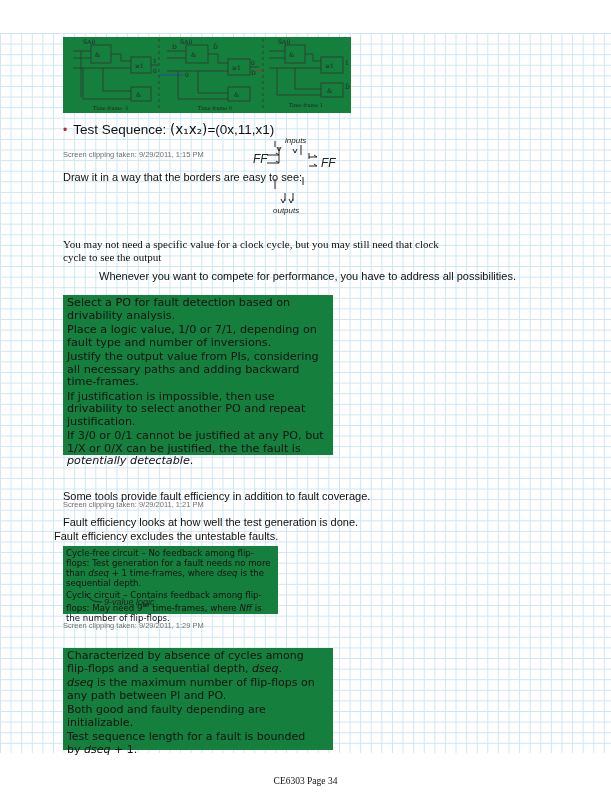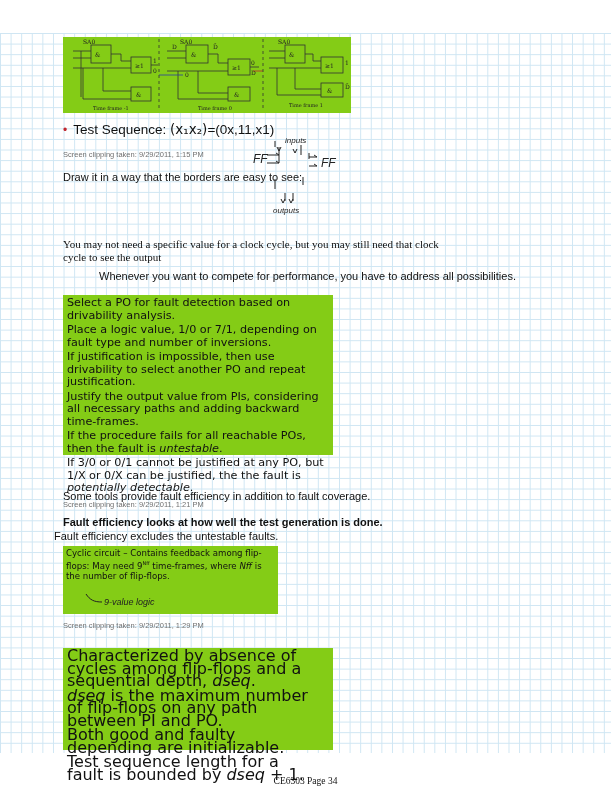--- a/index.html
+++ b/index.html
@@ -11,35 +11,35 @@
     }
     .grid {
       position: absolute; left: 0; top: 33px; width: 611px; height: 720px;
       background-color: #ffffff;
       background-image:
         linear-gradient(to right, #cfe6f3 1px, transparent 1px),
         linear-gradient(to bottom, #cfe6f3 1px, transparent 1px);
       background-size: 10.6px 10.6px;
       background-position: 0 0;
     }
-    .panel { position: absolute; background: #84cc16; }
+    .panel { position: absolute; background: #15803d; }
     .circuit { left: 63px; top: 37px; width: 288px; height: 76px; }
     .circuit svg { width: 100%; height: 100%; }
     .abs { position: absolute; }
     .bullet-line { left: 63px; top: 121px; font-size: 13.5px; color: #111; white-space: nowrap; }
     .bullet-dot { color: #c0262d; font-size: 12px; margin-right: 6px; }
     .stamp { font-size: 7.5px; color: #707070; white-space: nowrap; }
     .note { font-size: 11px; color: #111; line-height: 13px; }
     .tahoma { font-family: "DejaVu Sans", sans-serif; }
     .proc { left: 63px; top: 295px; width: 270px; height: 160px; padding: 2px 4px 0 4px; box-sizing: border-box; }
     .proc p { margin: 0 0 2px 0; font-size: 11.2px; line-height: 12.5px; }
     .cyc { left: 63px; top: 546px; width: 215px; height: 68px; padding: 2px 3px; box-sizing: border-box; }
     .cyc p { margin: 0 0 2px 0; font-size: 8.6px; line-height: 10px; }
     .char { left: 63px; top: 648px; width: 270px; height: 102px; padding: 2px 4px; box-sizing: border-box; }
-    .char p { margin: 0 12px 2px 0; font-size: 16px; line-height: 12.5px; }
+    .char p { margin: 0 12px 2px 0; font-size: 11px; line-height: 12.5px; }
     .footer { left: 0; top: 776px; width: 611px; text-align: center; font-family: "Liberation Serif", serif; font-size: 9.5px; color: #111; }
     .hand { font-family: "DejaVu Sans", sans-serif; fill: none; stroke: #222; stroke-width: 1; }
   </style>
 </head>
 <body>
 
 <div class="grid"></div>
 
 <div class="panel circuit">
   <svg viewBox="0 0 288 76">
@@ -114,33 +114,33 @@
   <text x="76" y="34" font-size="12" fill="#222" font-style="italic">FF</text>
   <text x="28" y="80" font-size="8" fill="#222" font-style="italic">outputs</text>
 </svg>
 
 <div class="abs note" style="left:63px; top:238px; width:400px;font-family:Liberation Serif, serif;">You may not need a specific value for a clock cycle, but you may still need that clock cycle to see the output</div>
 <div class="abs note" style="left:63px; top:270px; width:420px;margin-left:36px;">Whenever you want to compete for performance, you have to address all possibilities.</div>
 
 <div class="panel proc tahoma">
   <p><span>Select a PO for fault detection based on drivability analysis.</span></p>
   <p><span>Place a logic value, 1/0 or 7/1, depending on fault type and number of inversions.</span></p>
+  <p><span>Justify the output value from PIs, considering all necessary paths and adding backward time-frames.</span></p>
   <p><span>If justification is impossible, then use drivability to select another PO and repeat justification.</span></p>
-  <p><span>Justify the output value from PIs, considering all necessary paths and adding backward time-frames.</span></p>
-  <p><span>If the procedure fails for all reachable POs, then the fault is </span><em>untestable</em><span>.</span></p>
   <p><span>If 3/0 or 0/1 cannot be justified at any PO, but 1/X or 0/X can be justified, the the fault is </span><em>potentially detectable</em><span>.</span></p>
 </div>
 
 <div class="abs stamp" style="left:63px; top:468px;margin-top:32px;">Screen clipping taken: 9/29/2011, 1:21 PM</div>
 
 <div class="abs note" style="left:63px; top:490px;">Some tools provide fault efficiency in addition to fault coverage.</div>
 <div class="abs note" style="left:54px; top:503px;margin-top:27px;">Fault efficiency excludes the untestable faults.</div>
-<div class="abs note" style="left:63px; top:516px;font-weight:bold;">Fault efficiency looks at how well the test generation is done.</div>
+<div class="abs note" style="left:63px; top:516px;">Fault efficiency looks at how well the test generation is done.</div>
 
 <div class="panel cyc tahoma">
+  <p><span>Cycle-free circuit – No feedback among flip-flops: Test generation for a fault needs no more than </span><em>dseq</em><span> + 1 time-frames, where </span><em>dseq</em><span> is the sequential depth.</span></p>
   <p><span>Cyclic circuit – Contains feedback among flip-flops: May need 9</span><sup style="font-size:5px">Nff</sup><span> time-frames, where </span><em>Nff</em><span> is the number of flip-flops.</span></p>
 </div>
 
 <svg class="abs" style="left:84px; top:592px; width:80px; height:34px;" viewBox="0 0 80 34">
   <path class="hand" d="M2 2 C 6 8, 10 10, 18 10"></path>
   <text x="20" y="13" font-size="9" fill="#222" font-style="italic">
     <tspan>9-value logic</tspan>
   </text>
 </svg>
 

